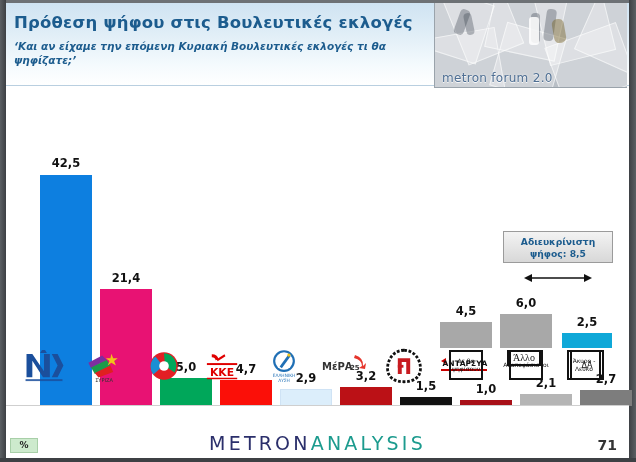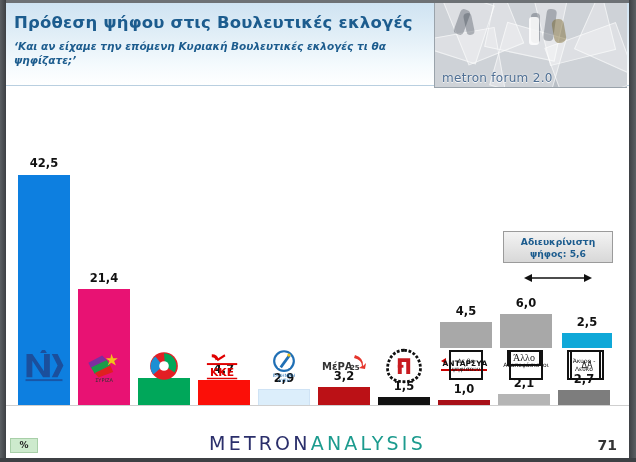--- a/index.html
+++ b/index.html
@@ -96,20 +96,21 @@
   
   #chart {
     position: absolute;
     left: 6px; top: 86px;
     width: 623px; height: 320px;
   }
   .bar-col {
     position: absolute;
     bottom: 0;
     text-align: center;
+    margin-left: 22px;
   }
   .bar-value {
     position: absolute;
     bottom: 0;
     width: 100%;
     font-size: 11.5px;
     font-weight: bold;
     color: #111;
     text-align: center;
   }
@@ -364,21 +365,21 @@
   <div style="position:absolute;left:562px;top:86px;width:50px;height:262px;">
     <div style="position:absolute;bottom:0;width:50px;height:15px;background:#0fa8d8;"></div>
     <div style="position:absolute;bottom:19px;width:50px;text-align:center;font-size:11.5px;font-weight:bold;color:#111;">2,5</div>
   </div>
   <div style="position:absolute;left:570px;top:350px;width:34px;height:30px;border:2px solid #111;box-sizing:border-box;display:flex;align-items:center;justify-content:center;font-size:8px;color:#111;line-height:9px;text-align:center;">
     <span>ΔΑ</span>
   </div>
 
   <div id="annot">
     <span class="lg">Αδιευκρίνιστη</span>
-    <span class="lg">ψήφος: 5,6</span>
+    <span class="lg">ψήφος: 8,5</span>
   </div>
   <svg id="annot-arrow" viewBox="0 0 68 12">
     <line x1="6" y1="6" x2="62" y2="6" stroke="#111" stroke-width="1.4"></line>
     <polygon points="0,6 8,2 8,10" fill="#111"></polygon>
     <polygon points="68,6 60,2 60,10" fill="#111"></polygon>
   </svg>
 
   <div id="footer">
     <div id="pct-badge">%</div>
     <div id="metron-logo">

